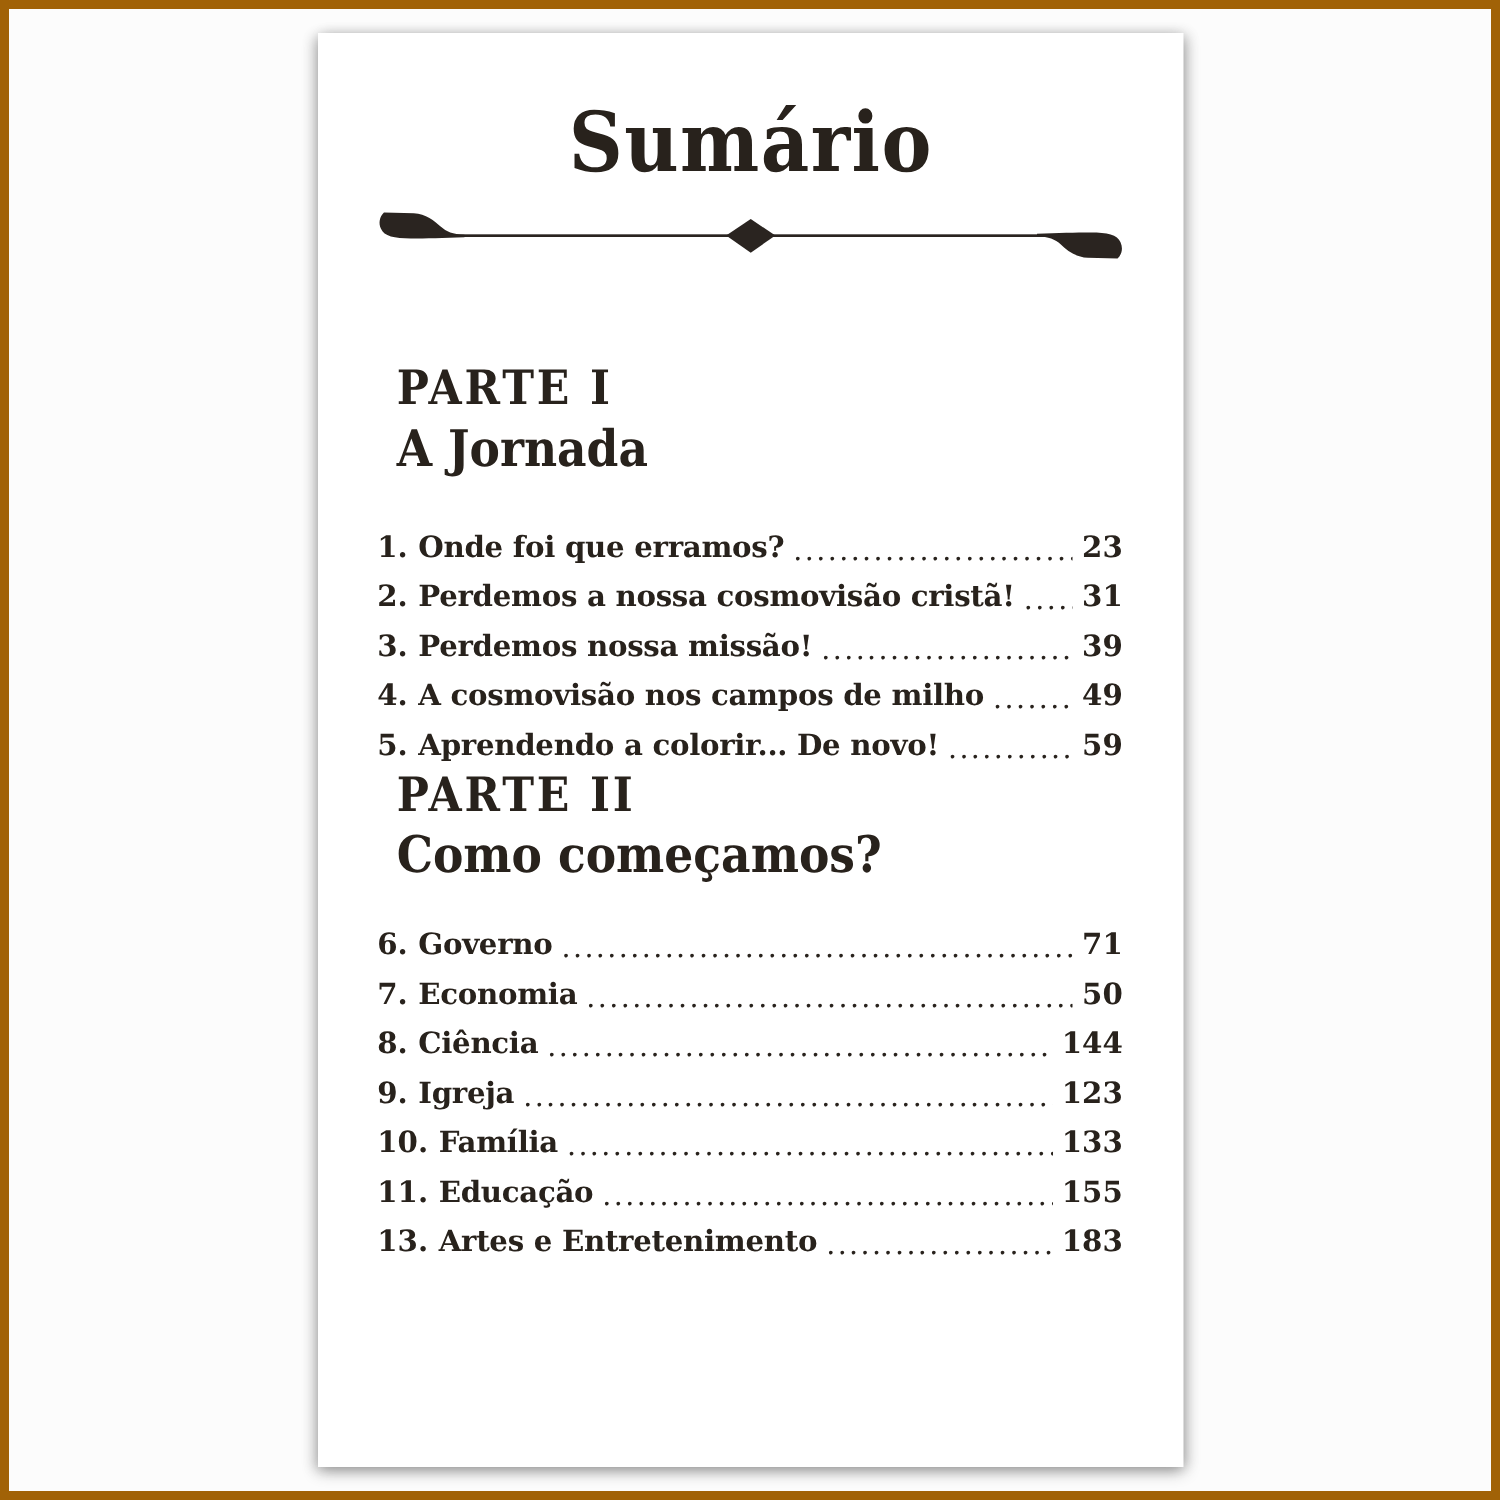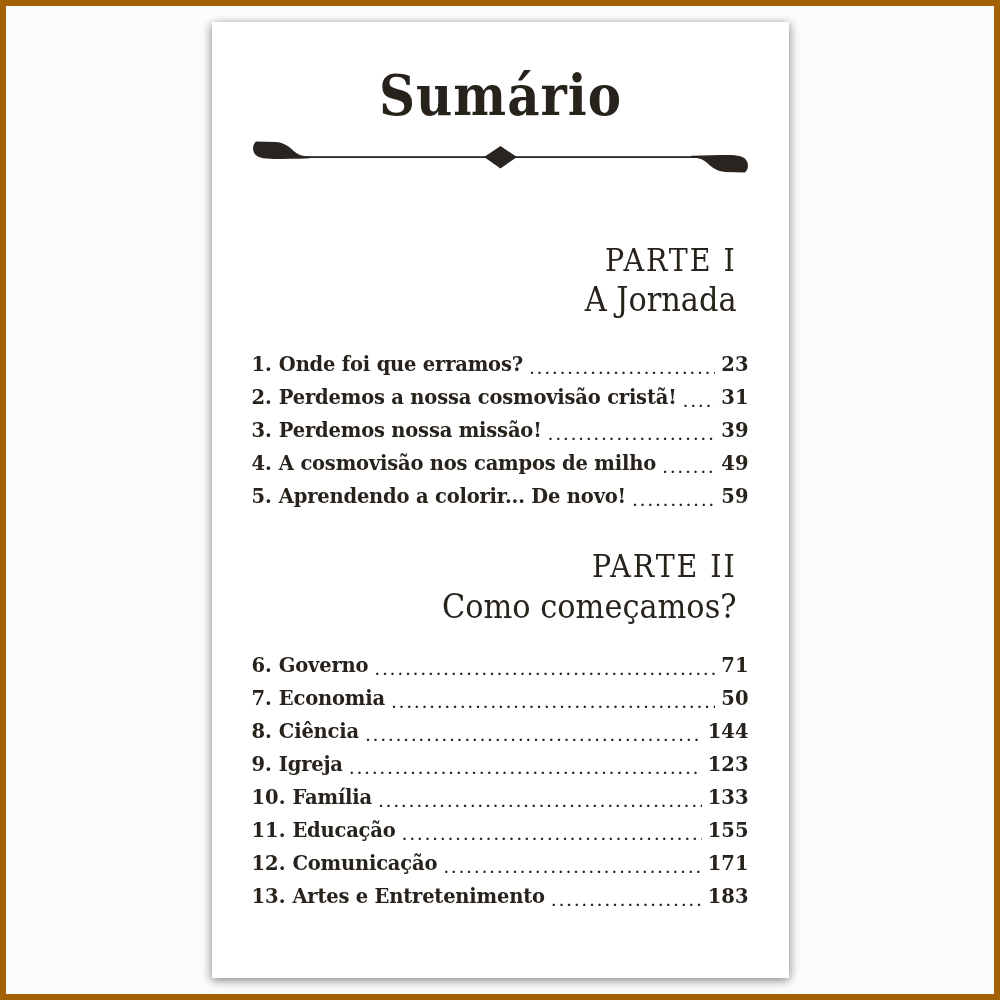--- a/index.html
+++ b/index.html
@@ -33,23 +33,23 @@
     letter-spacing: 1px;
     color: var(--ink, #28221c);
     transform: scale(0.96, 1.06);
   }
   .divider {
     display: block;
     width: 100%;
     height: 44px;
     margin: 12px auto 0;
   }
-  .part-header { text-align: right; font-weight: normal; color: var(--ink, #28221c); }
+  .part-header { text-align: left; font-weight: bold; color: var(--ink, #28221c); }
   .part-header.first { margin-top: 62px; }
-  .part-header.second { margin-top: 36px; }
+  .part-header.second { }
   .part-label   { font-size: 30px; line-height: 36px; letter-spacing: 2px; transform: scale(0.95, 1.05); }
   .part-subtitle{ font-size: 32px; line-height: 38px; margin-top: 2px; transform: scale(0.95, 1.05); }
   .toc-list.first  { margin-top: 30px; }
   .toc-list.second { margin-top: 24px; }
   .toc-row {
     display: flex;
     align-items: baseline;
     font-size: 19.5px;
     line-height: 33px;
     white-space: nowrap;
@@ -172,26 +172,20 @@
             <span class="toc-page">133</span>
           </div>
 
           <div class="toc-row">
             <span class="toc-num">11.</span>
             <span class="toc-title">Educação</span>
             <span class="leader"></span>
             <span class="toc-page">155</span>
           </div>
 
-          <div class="toc-row">
-            <span class="toc-num">12.</span>
-            <span class="toc-title">Comunicação</span>
-            <span class="leader"></span>
-            <span class="toc-page">171</span>
-          </div>
 
           <div class="toc-row">
             <span class="toc-num">13.</span>
             <span class="toc-title">Artes e Entretenimento</span>
             <span class="leader"></span>
             <span class="toc-page">183</span>
           </div>
         </div>
     </section>
 

